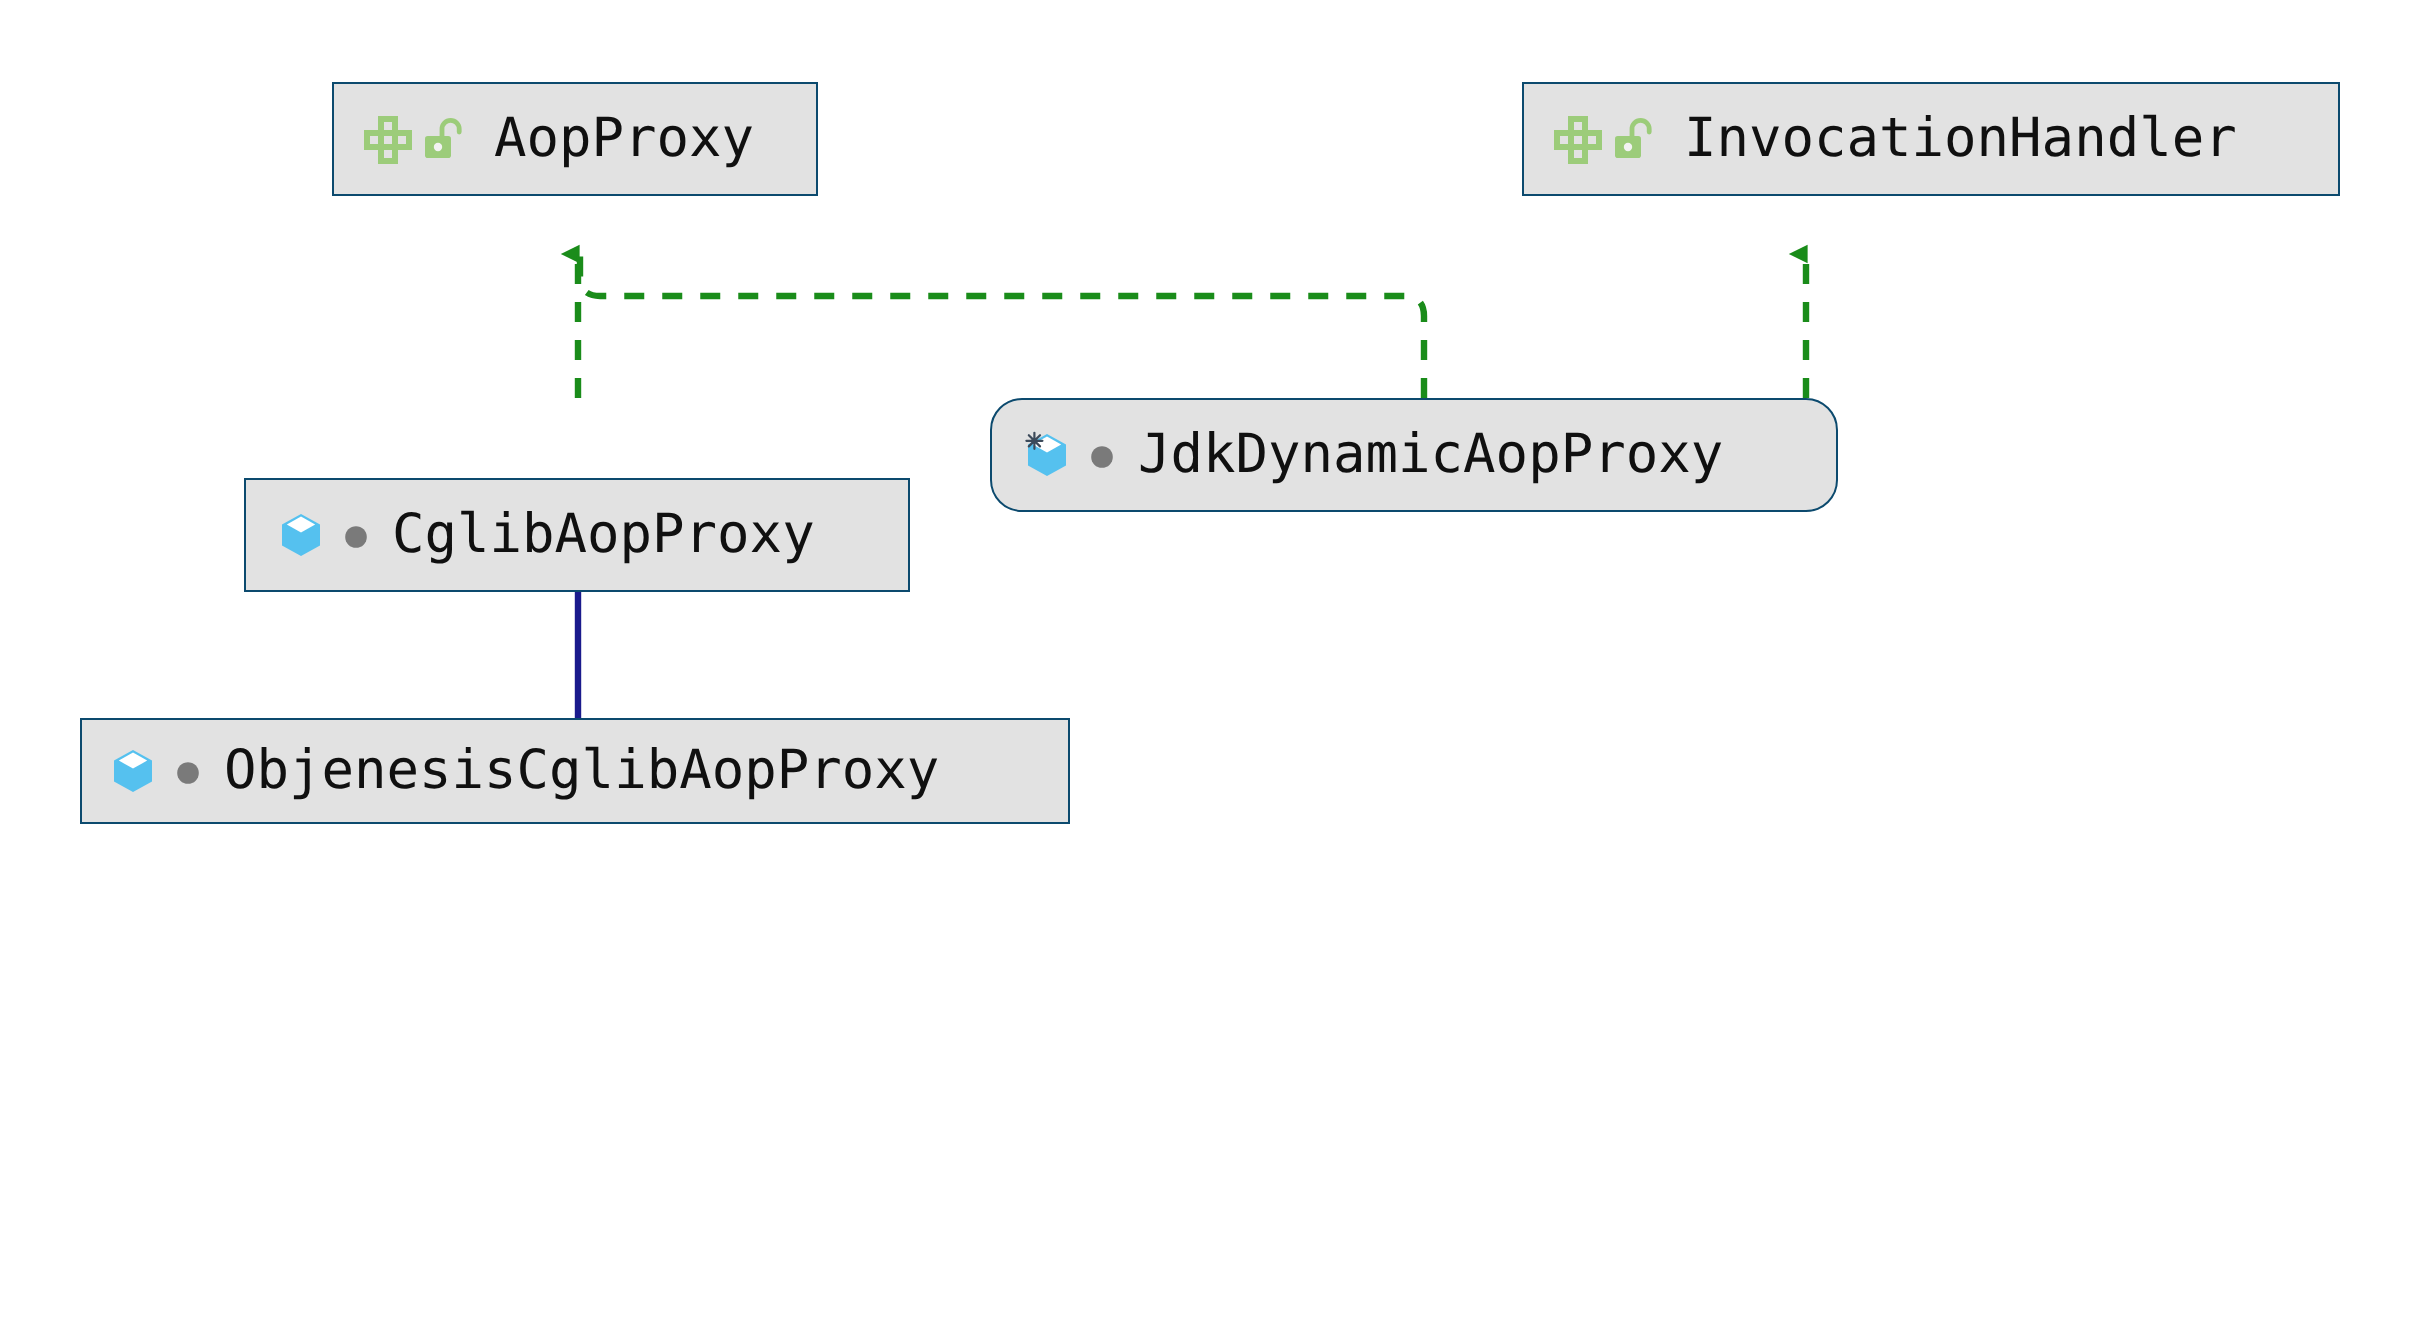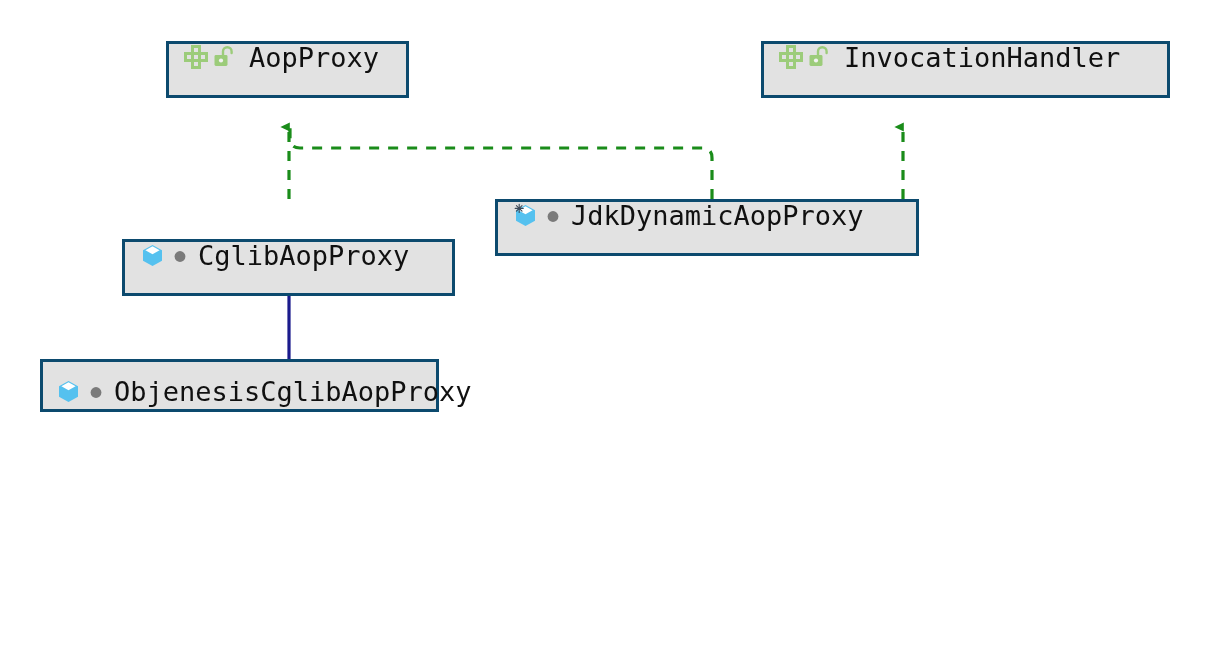--- a/index.html
+++ b/index.html
@@ -22,22 +22,23 @@
     left: 0;
     top: 0;
     width: 1210px;
     height: 670px;
     pointer-events: none;
   }
   .uml-node {
     position: absolute;
     box-sizing: border-box;
     background: #e2e2e2;
-    border: 3px solid #0c4a6e;
+    border: 1px solid #0c4a6e;
     display: flex;
+    align-items: center;
     padding: 0 14px;
     height: 57px;
     white-space: nowrap;
   }
   .node-label {
     font-family: "DejaVu Sans Mono", "Liberation Mono", monospace;
     font-size: 27px;
     color: #101010;
     letter-spacing: 0px;
     line-height: 1;
@@ -137,21 +138,21 @@
       </svg>
     </span>
     <span class="icon-slot vis-dot">
       <svg width="28" height="27" viewBox="0 0 28 27">
         <circle cx="14" cy="14.5" r="5.4" fill="#7a7a7a"></circle>
       </svg>
     </span>
     <span class="node-label">CglibAopProxy</span>
   </div>
 
-  <div class="uml-node" style="left:495px; top:199px; width:424px; height:57px;">
+  <div class="uml-node" style="left:495px; top:199px; width:424px; height:57px;border-radius:16px;">
     <span class="icon-slot icon-class">
       <svg width="27" height="27" viewBox="0 0 27 27">
         <path d="M13.5 3 L23 8.3 V18.7 L13.5 24 L4 18.7 V8.3 Z" fill="#55c1ef"></path>
         <path d="M13.5 4.3 L20.6 8.3 L13.5 12.3 L6.4 8.3 Z" fill="#ffffff"></path>
         <g stroke="#3c4a5a" stroke-width="1.1" stroke-linecap="round">
           <line x1="7.2" y1="2.4" x2="7.2" y2="10.4"></line>
           <line x1="3.2" y1="6.4" x2="11.2" y2="6.4"></line>
           <line x1="4.4" y1="3.6" x2="10.0" y2="9.2"></line>
           <line x1="10.0" y1="3.6" x2="4.4" y2="9.2"></line>
         </g>
@@ -159,21 +160,21 @@
       </svg>
     </span>
     <span class="icon-slot vis-dot">
       <svg width="28" height="27" viewBox="0 0 28 27">
         <circle cx="14" cy="14.5" r="5.4" fill="#7a7a7a"></circle>
       </svg>
     </span>
     <span class="node-label">JdkDynamicAopProxy</span>
   </div>
 
-  <div class="uml-node" style="left:40px; top:359px; width:399px; height:53px; padding:16px 12px;">
+  <div class="uml-node" style="left:40px; top:359px; width:495px; height:53px; padding:16px 12px;">
     <span class="icon-slot icon-class">
       <svg width="27" height="27" viewBox="0 0 27 27">
         <path d="M13.5 3 L23 8.3 V18.7 L13.5 24 L4 18.7 V8.3 Z" fill="#55c1ef"></path>
         <path d="M13.5 4.3 L20.6 8.3 L13.5 12.3 L6.4 8.3 Z" fill="#ffffff"></path>
       </svg>
     </span>
     <span class="icon-slot vis-dot">
       <svg width="28" height="27" viewBox="0 0 28 27">
         <circle cx="14" cy="14.5" r="5.4" fill="#7a7a7a"></circle>
       </svg>

